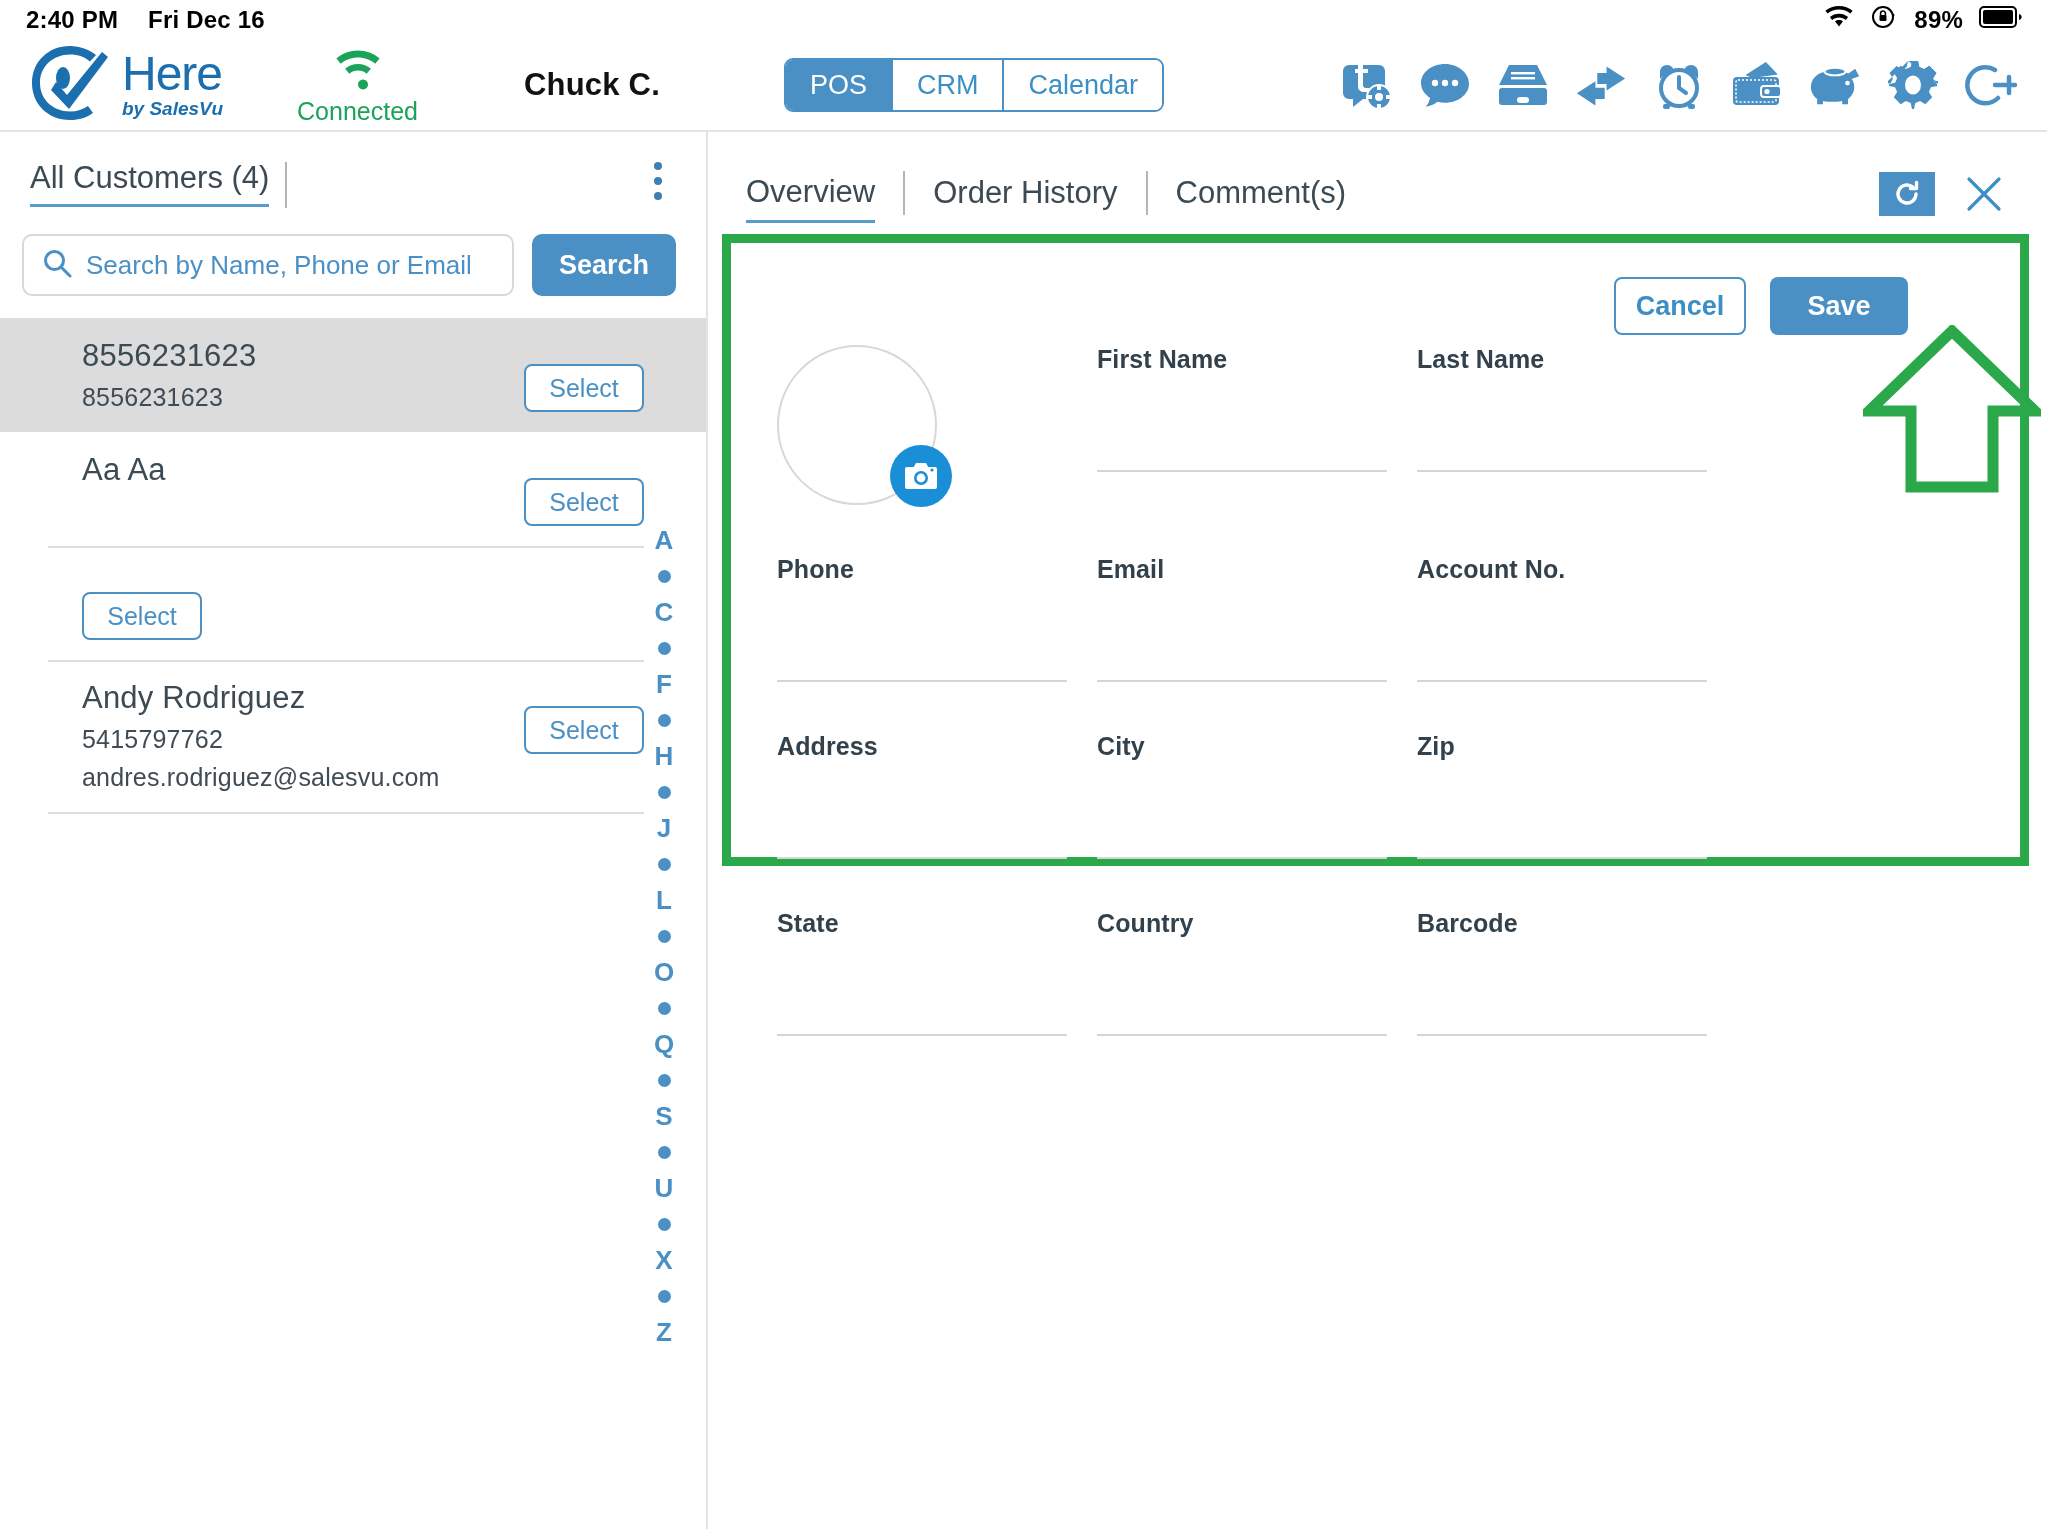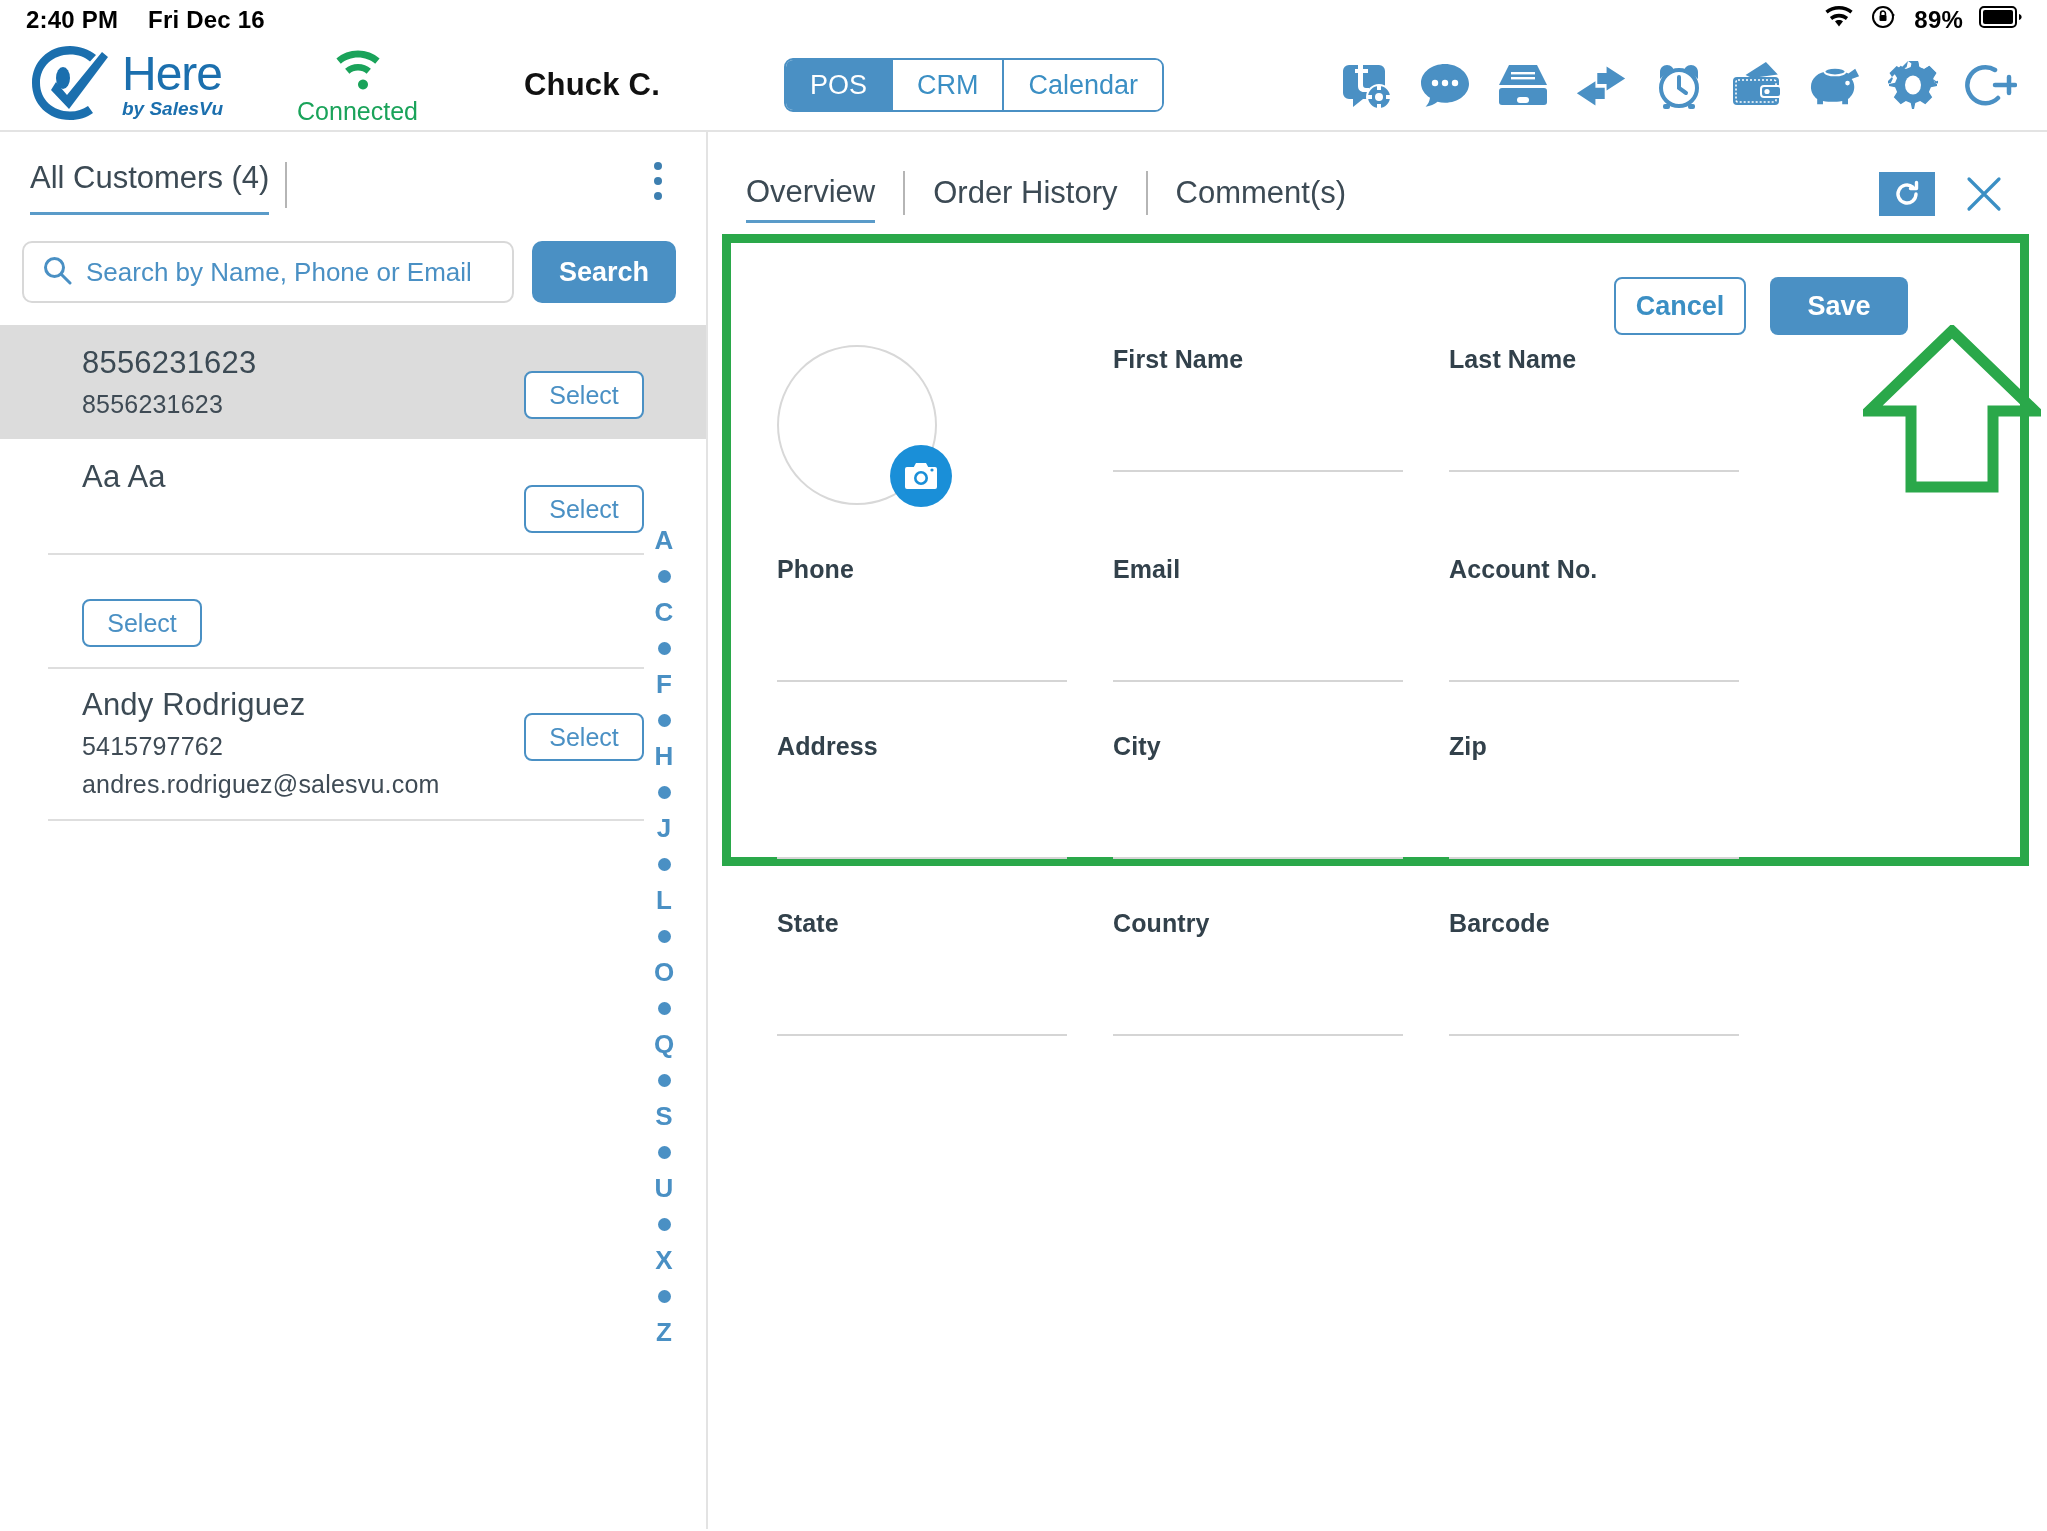--- a/index.html
+++ b/index.html
@@ -110,21 +110,21 @@
     flex-direction: column;
     position: relative;
   }
   .lp-header {
     display: flex; align-items: flex-start;
     padding: 28px 30px 0 30px;
     position: relative;
   }
   .lp-title {
     font-size: 31px; color: #3c4a54;
-    padding-bottom: 16px;
+    padding-bottom: 8px;
     border-bottom: 3px solid #5a9bc9;
   }
   .lp-title-divider {
     width: 2px; height: 46px; background: #b5b5b5;
     margin-left: 16px; margin-top: 2px;
   }
   .kebab {
     position: absolute; right: 44px; top: 30px;
     display: flex; flex-direction: column; gap: 7px; align-items: center;
   }
@@ -282,21 +282,21 @@
     background: #4a90c4; color: #fff;
     font-size: 27px; font-weight: 700;
     font-family: "Liberation Sans", sans-serif;
     cursor: pointer;
     margin-right: 66px;
   }
 
   .form-grid {
     display: grid;
     grid-template-columns: 320px 320px 320px;
-    column-gap: 16px;
+    column-gap: 0;
     margin-top: 4px;
   }
   .field {
     padding-right: 30px;
     margin-bottom: 50px;
   }
   .field-label {
     font-size: 25px; font-weight: 700; color: #32414b;
     letter-spacing: .1px;
   }

